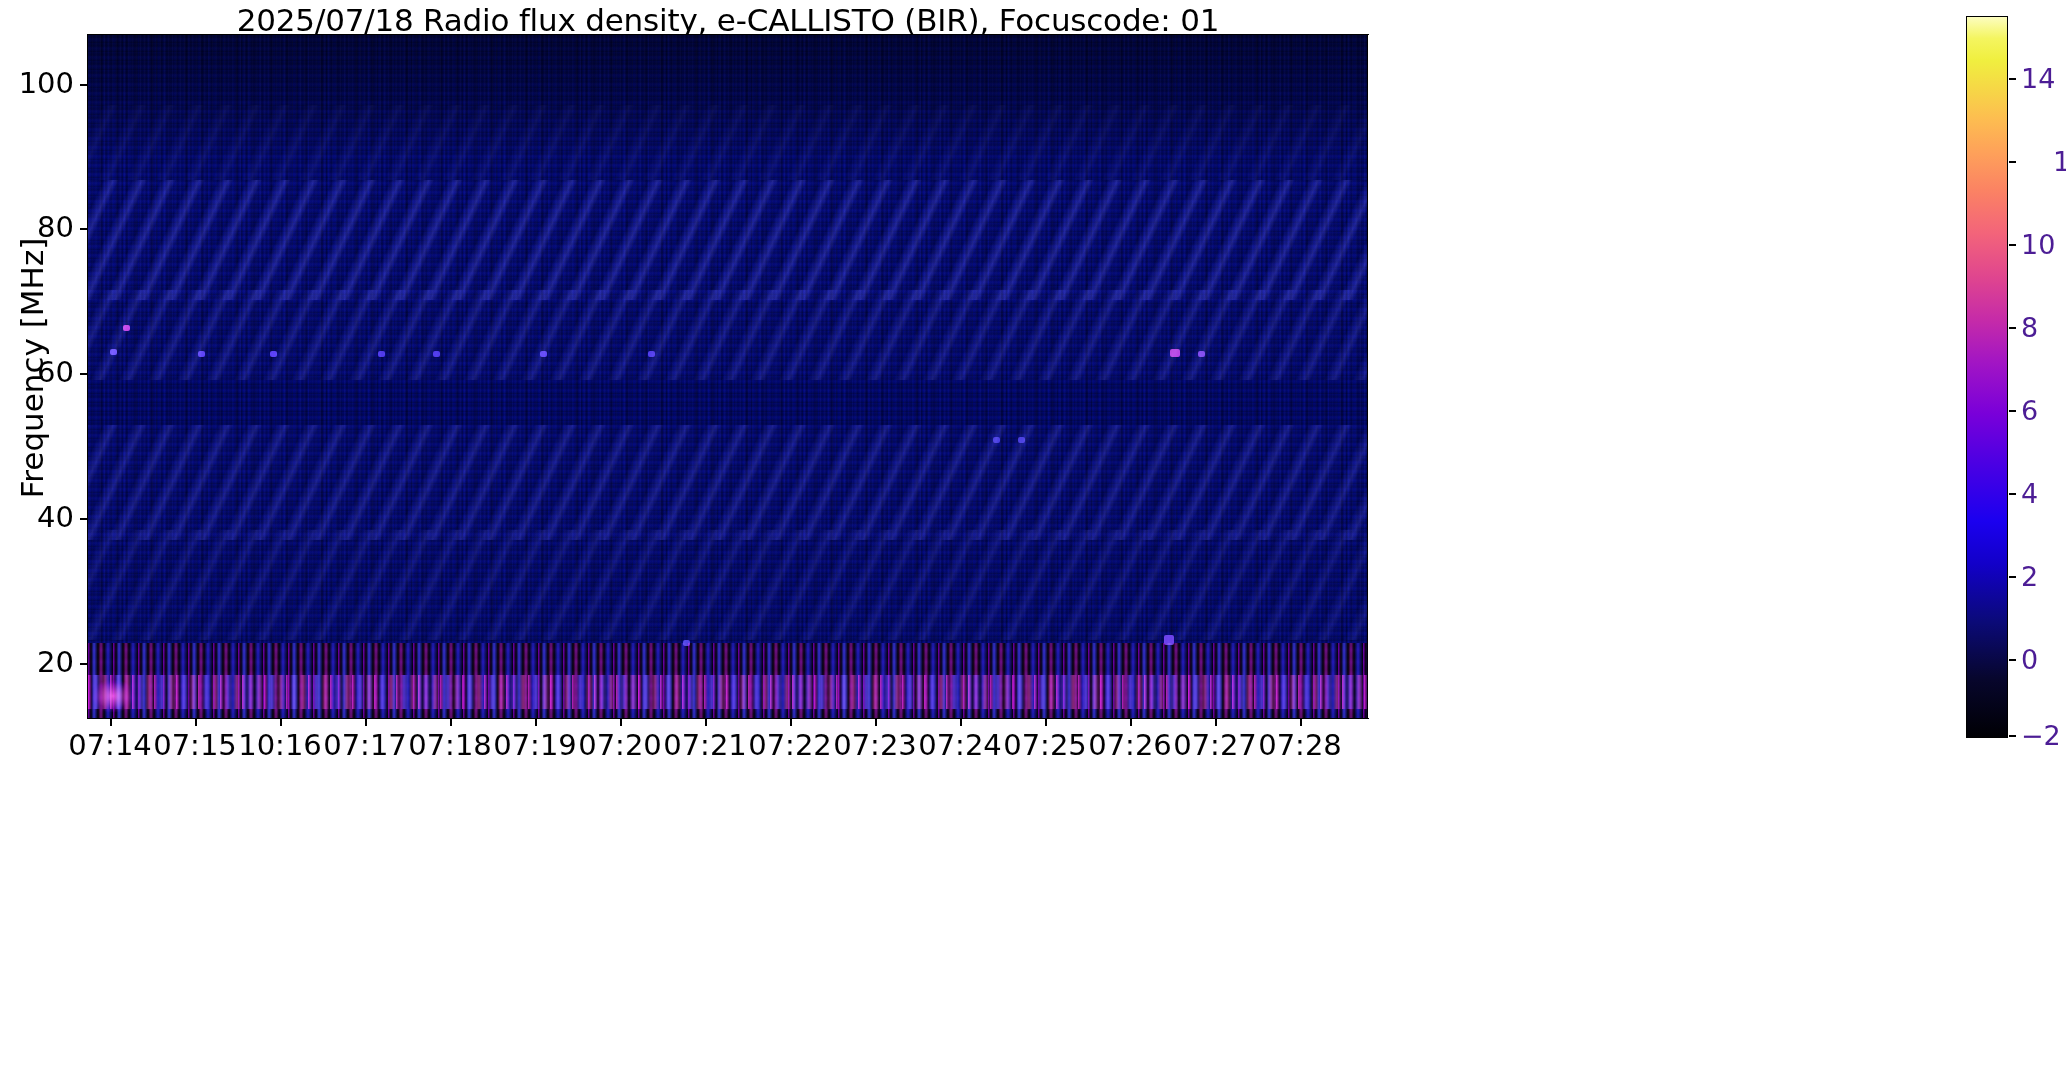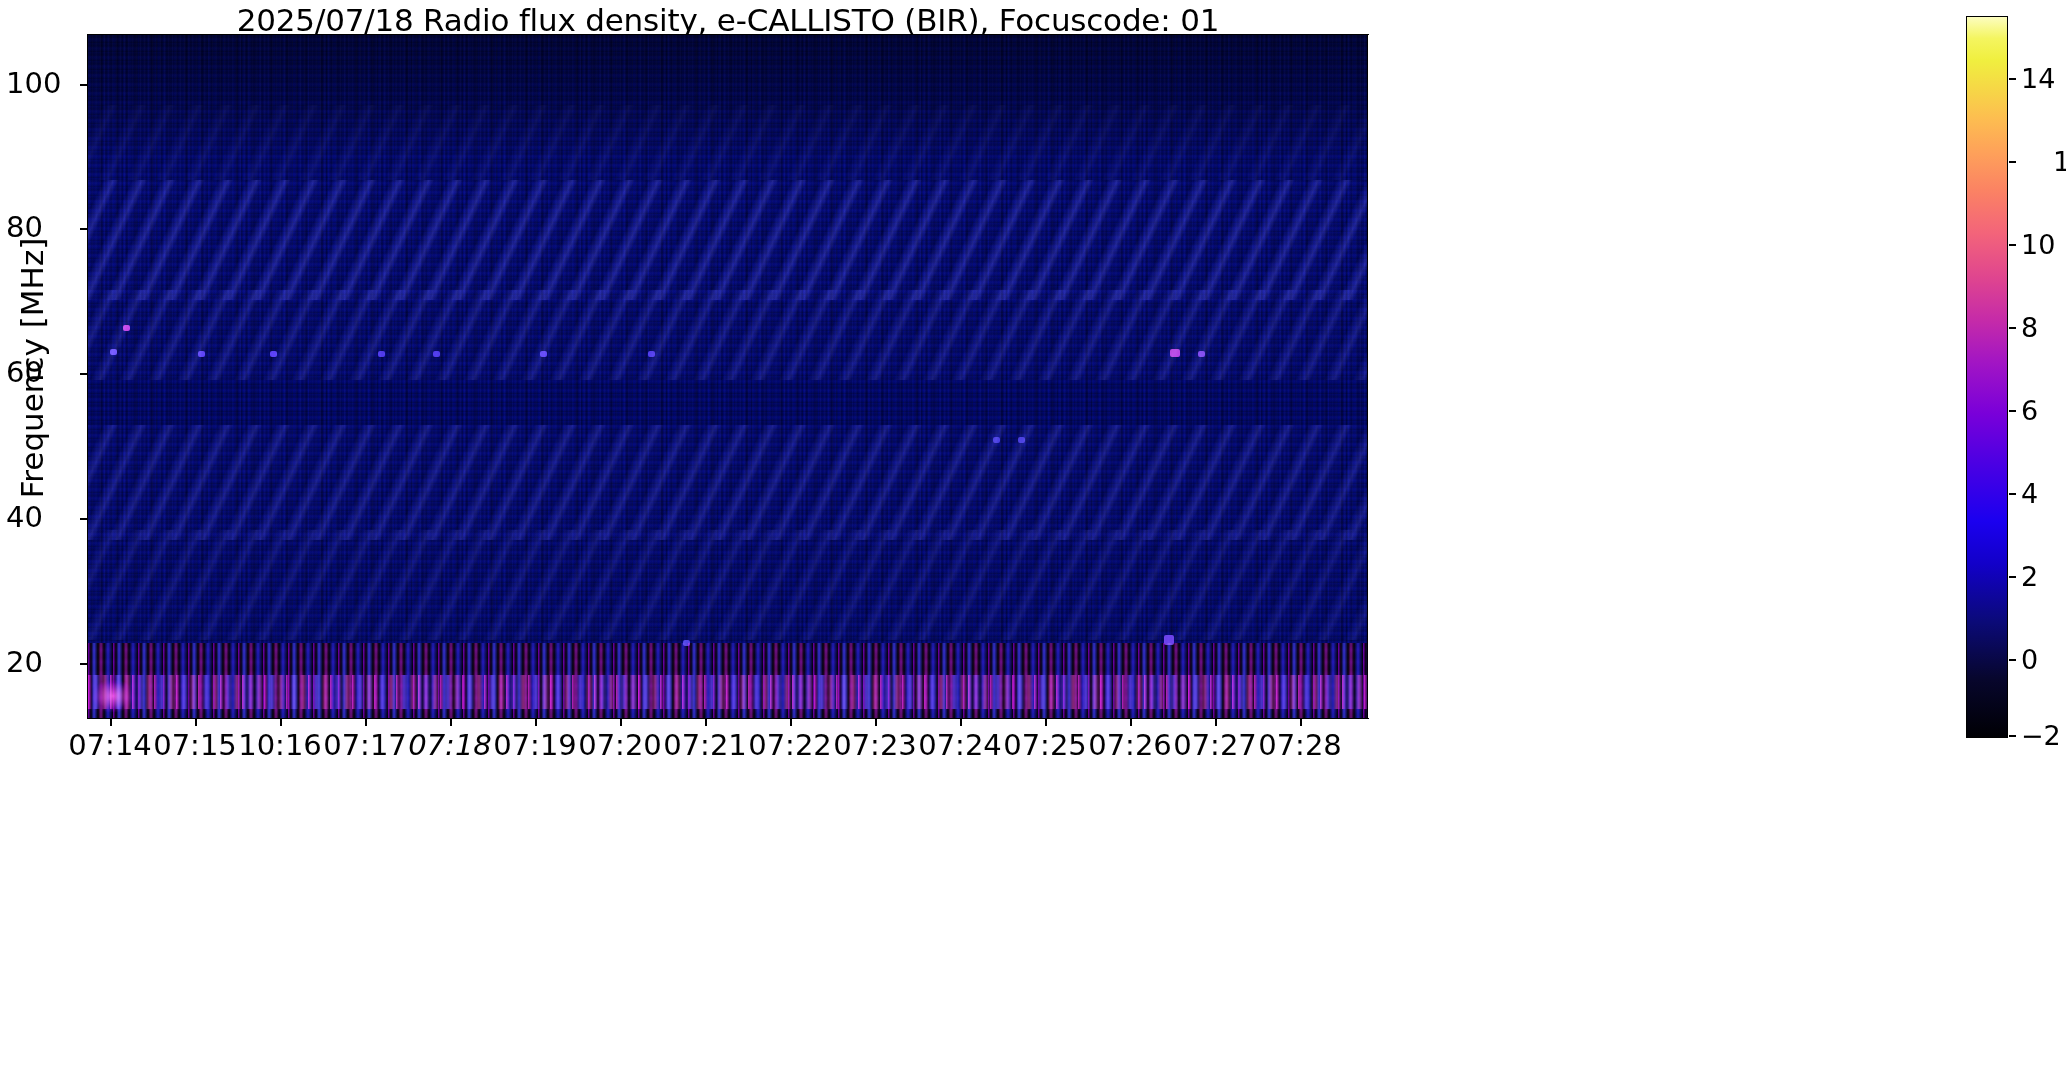--- a/index.html
+++ b/index.html
@@ -117,21 +117,21 @@
     background:radial-gradient(ellipse at center, rgba(255,90,230,0.85), rgba(120,0,200,0.25) 60%, rgba(0,0,0,0) 75%);
     mix-blend-mode:screen;
   }
 
   
   .blip{position:absolute;width:7px;height:6px;border-radius:2px;mix-blend-mode:screen;}
 
   
   .ytick-mark{position:absolute;width:7px;height:2px;background:#000;}
   .ytick-label{
-    position:absolute;right:0;width:68px;text-align:left;
+    position:absolute;right:0;width:68px;text-align:right;
     font-size:29px;color:#000;line-height:1;
   }
   .xtick-mark{position:absolute;width:2px;height:7px;background:#000;}
   .xtick-label{
     position:absolute;font-size:29px;color:#000;line-height:1;
     text-align:center;white-space:nowrap;transform:translateX(-50%);
   }
 
   #ylabel{
     position:absolute;left:-268px;top:350px;width:600px;
@@ -164,21 +164,21 @@
       #fb8363 76%,
       #fea05a 81%,
       #fdbe50 86%,
       #f6d746 90%,
       #f0ef3f 94%,
       #f4f55f 97%,
       #fcfdbf 100%);
   }
   .cbtick-mark{position:absolute;left:43px;width:7px;height:2px;background:#000;}
   .cbtick-label{
-    position:absolute;left:55px;font-size:27px;color:#000000;line-height:1;white-space:nowrap;
+    position:absolute;left:55px;font-size:27px;color:#4c1d95;line-height:1;white-space:nowrap;
   }
 </style>
 </head>
 <body>
 
 <div id="figure">
 
   <div id="title">2025/07/18  Radio flux density, e-CALLISTO (BIR), Focuscode: 01</div>
 
   <div id="axes">
@@ -242,21 +242,21 @@
   <div class="xtick-mark" style="left:195px;top:719px;"></div>
   <div class="xtick-label" style="left:195px;top:731px;">07:15</div>
 
   <div class="xtick-mark" style="left:280px;top:719px;"></div>
   <div class="xtick-label" style="left:280px;top:731px;">10:16</div>
 
   <div class="xtick-mark" style="left:365px;top:719px;"></div>
   <div class="xtick-label" style="left:365px;top:731px;">07:17</div>
 
   <div class="xtick-mark" style="left:450px;top:719px;"></div>
-  <div class="xtick-label" style="left:450px;top:731px;font-style:italic;">07:18</div>
+  <div class="xtick-label" style="left:450px;top:731px;">07:18</div>
 
   <div class="xtick-mark" style="left:535px;top:719px;"></div>
   <div class="xtick-label" style="left:535px;top:731px;">07:19</div>
 
   <div class="xtick-mark" style="left:620px;top:719px;"></div>
   <div class="xtick-label" style="left:620px;top:731px;">07:20</div>
 
   <div class="xtick-mark" style="left:705px;top:719px;"></div>
   <div class="xtick-label" style="left:705px;top:731px;">07:21</div>
 

